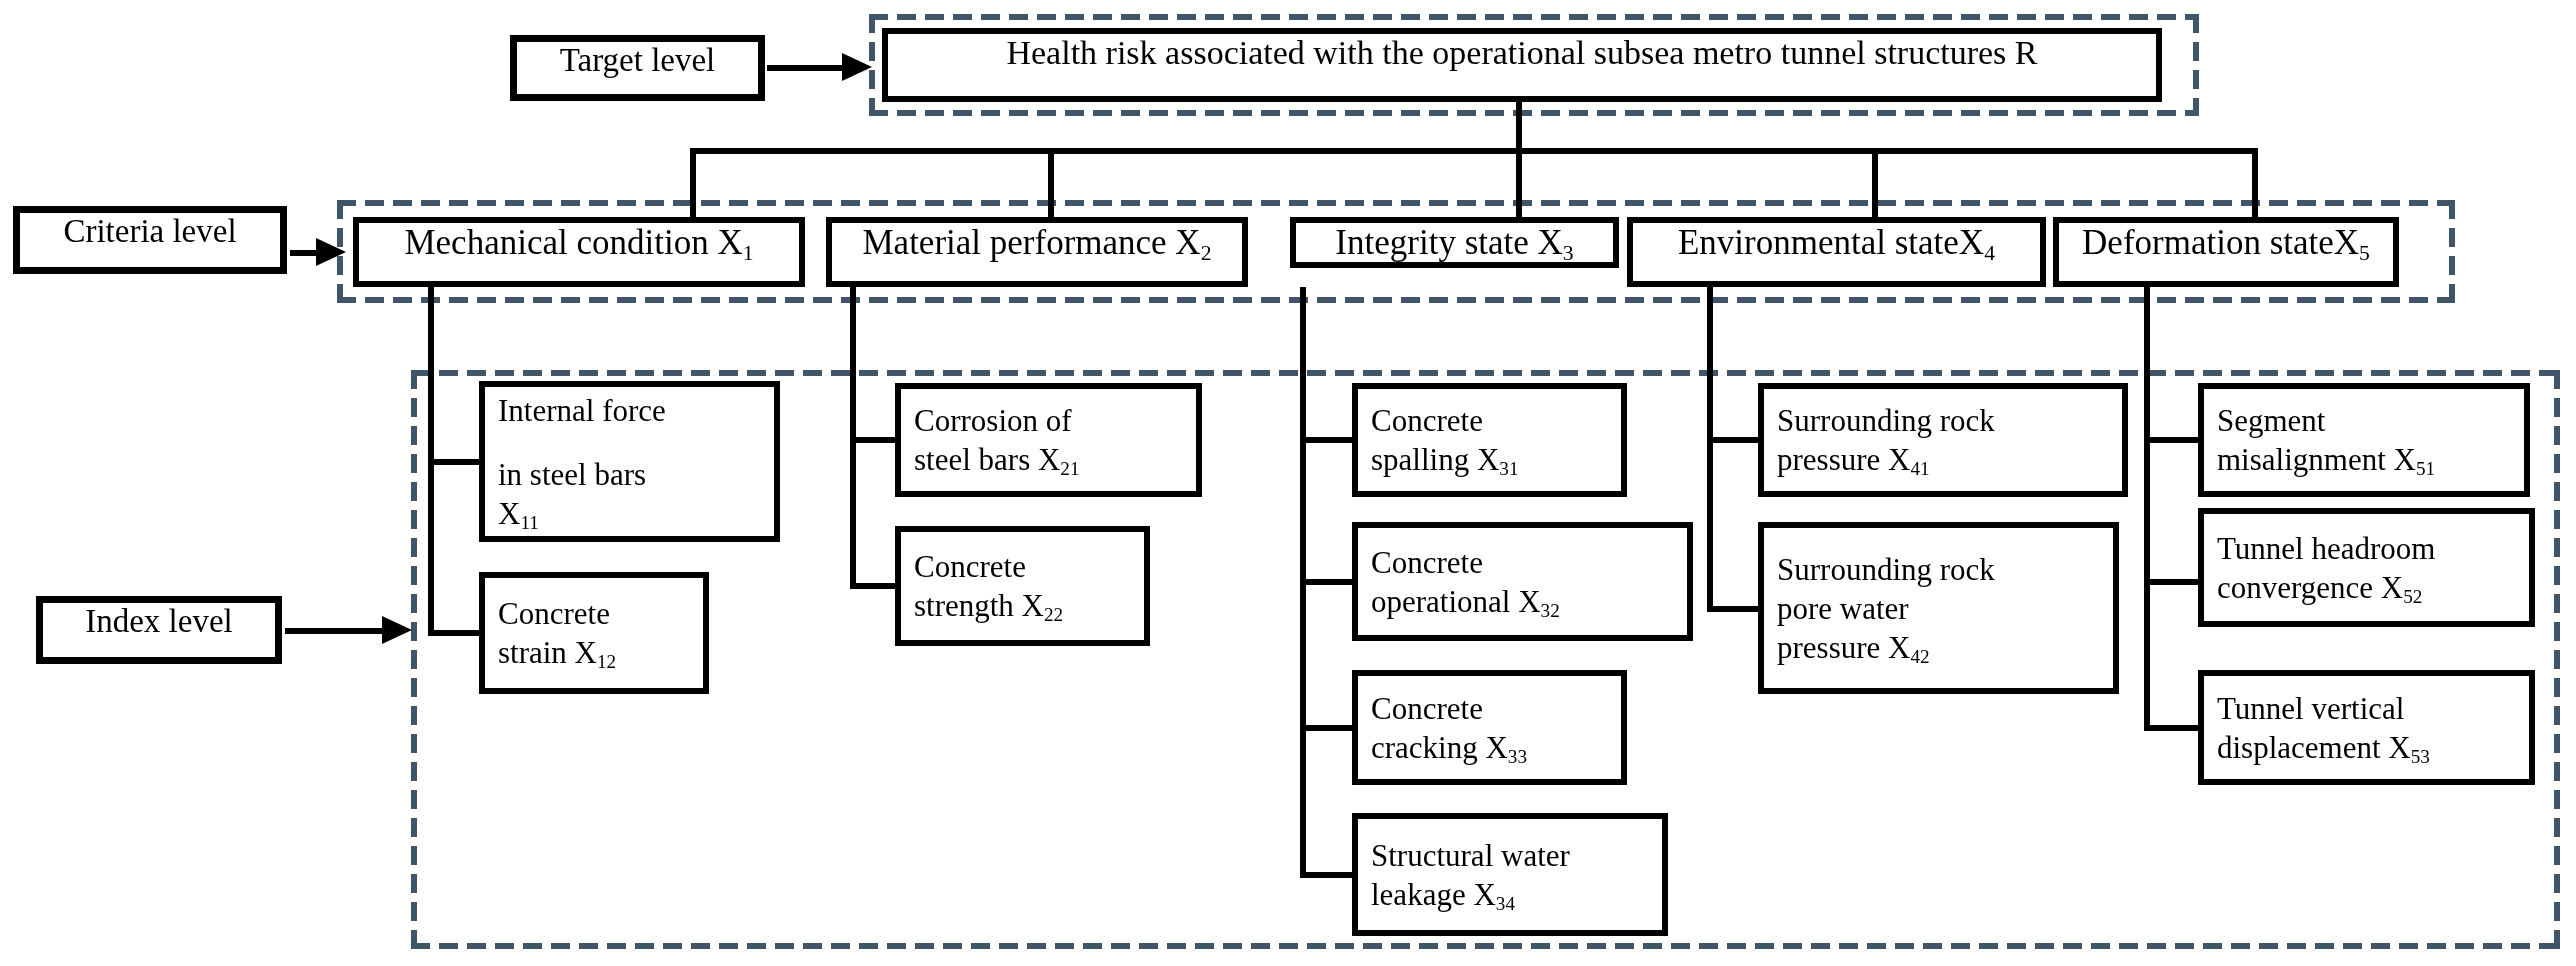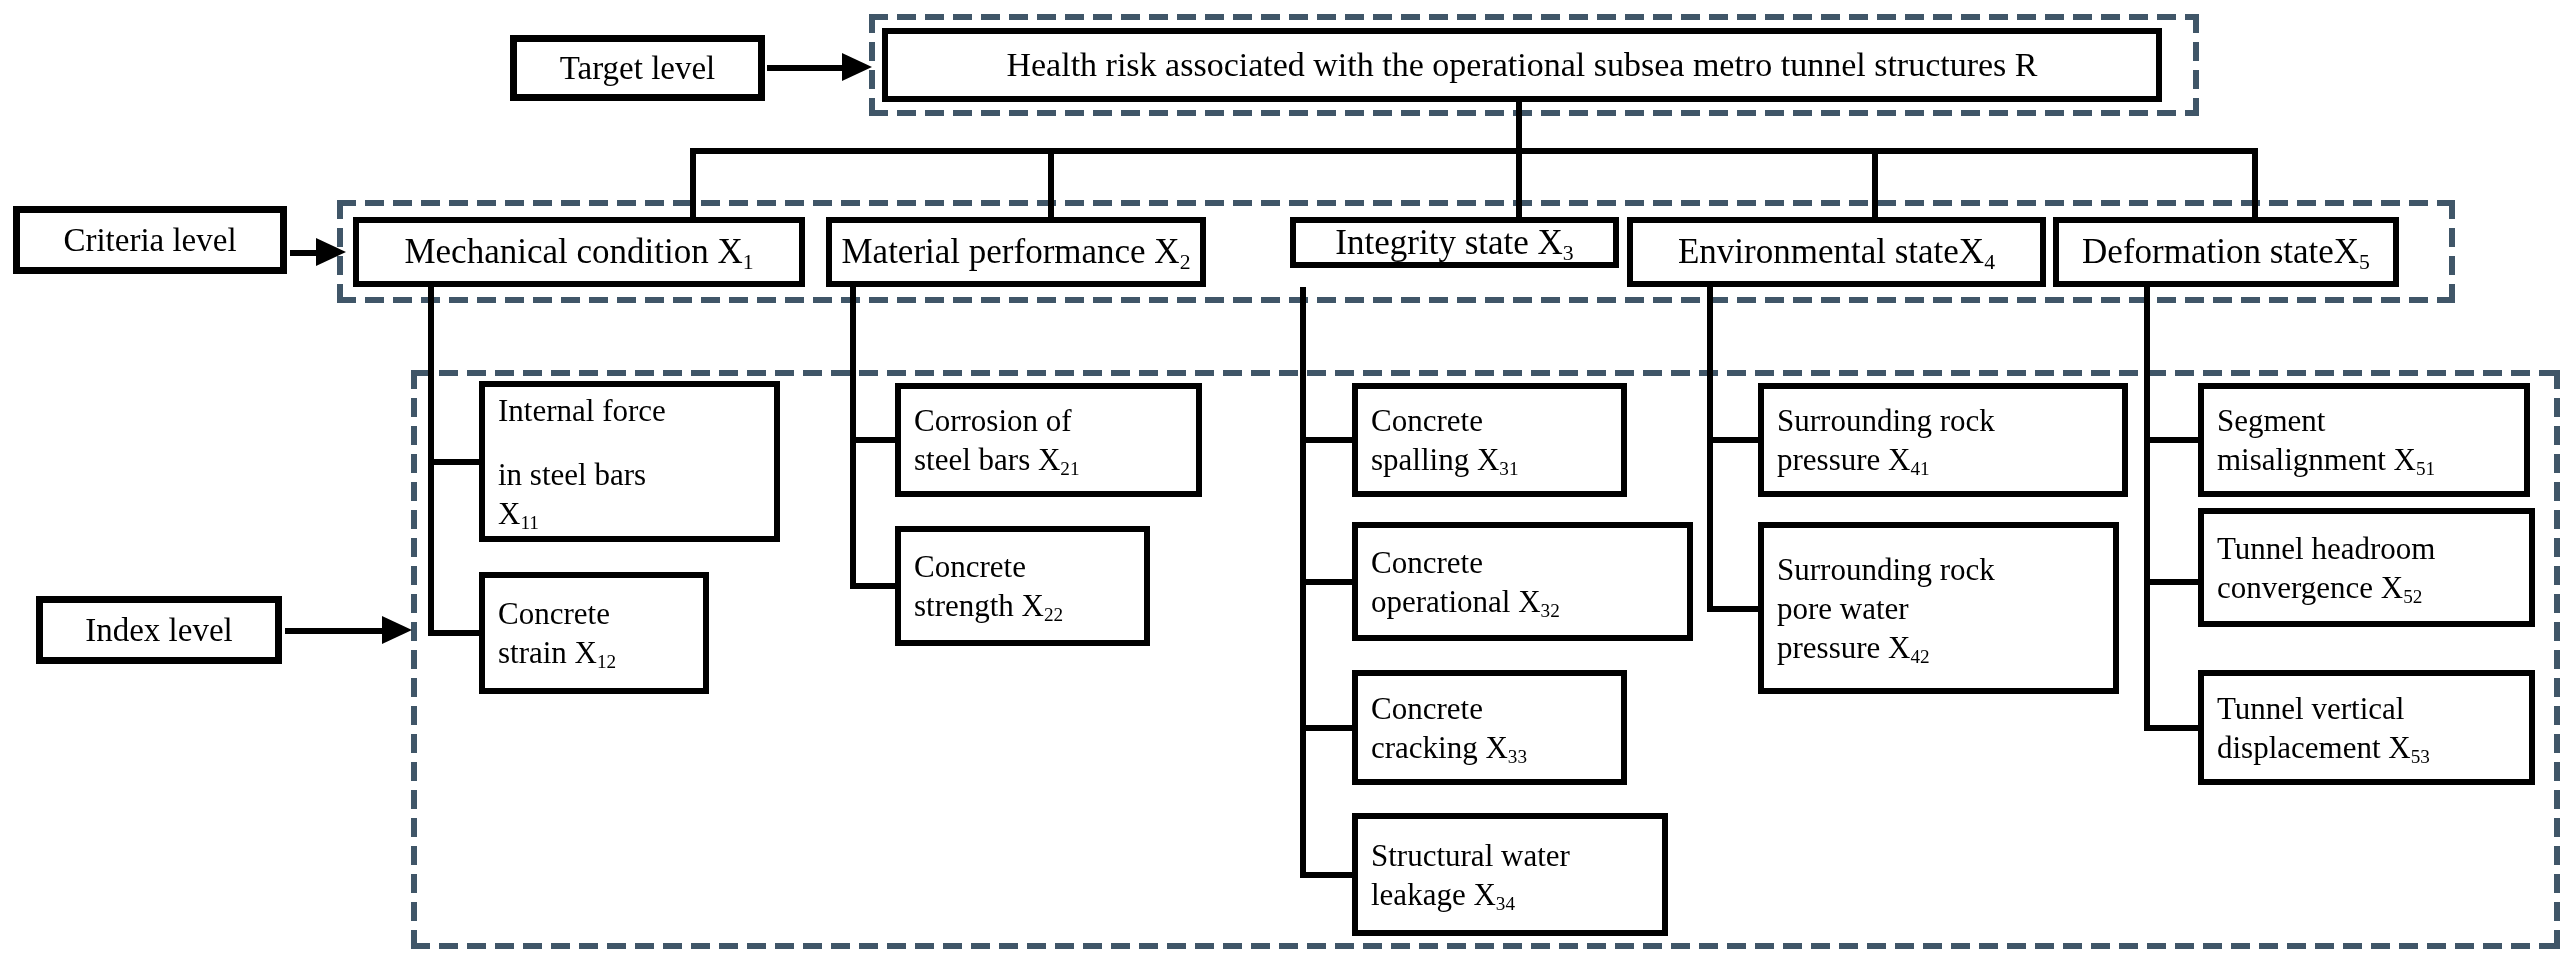--- a/index.html
+++ b/index.html
@@ -6,21 +6,21 @@
     margin:0;padding:0;
     width:2576px;height:966px;
     background:#ffffff;
     font-family:"Liberation Serif","DejaVu Serif",serif;
     overflow:hidden;
   }
   .stage{position:relative;width:2576px;height:966px;background:#fff;}
   .box{
     position:absolute;box-sizing:border-box;
     border:6.3px solid #000;background:#fff;
-    display:flex;align-items:center;justify-content:center;
+    display:flex;align-items:flex-start;justify-content:center;
     color:#000;text-align:center;
   }
   .label-box{border-width:7.5px;font-size:33px;}
   .big-box{font-size:34px;}
   .crit-box{font-size:35px;}
   .idx-box{
     justify-content:flex-start;align-items:center;text-align:left;
     font-size:31px;line-height:39px;padding-left:13px;
   }
   .idx-inner{display:block;}
@@ -118,21 +118,21 @@
     <span>Index level</span>
   </div>
 
   <div class="box big-box" style="left:882px;top:28px;width:1280px;height:74px;">
     <span>Health risk associated with the operational subsea metro tunnel structures R</span>
   </div>
 
   <div class="box crit-box" style="left:353px;top:217px;width:452px;height:70px;">
     <span><span>Mechanical condition X</span><sub>1</sub></span>
   </div>
-  <div class="box crit-box" style="left:826px;top:217px;width:380px;height:70px;">
+  <div class="box crit-box" style="left:826px;top:217px;width:422px;height:70px;">
     <span><span>Material performance X</span><sub>2</sub></span>
   </div>
   <div class="box crit-box" style="left:1290px;top:217px;width:329px;height:51px;">
     <span><span>Integrity state X</span><sub>3</sub></span>
   </div>
   <div class="box crit-box" style="left:1627px;top:217px;width:419px;height:70px;">
     <span><span>Environmental stateX</span><sub>4</sub></span>
   </div>
   <div class="box crit-box" style="left:2053px;top:217px;width:346px;height:70px;">
     <span><span>Deformation stateX</span><sub>5</sub></span>

